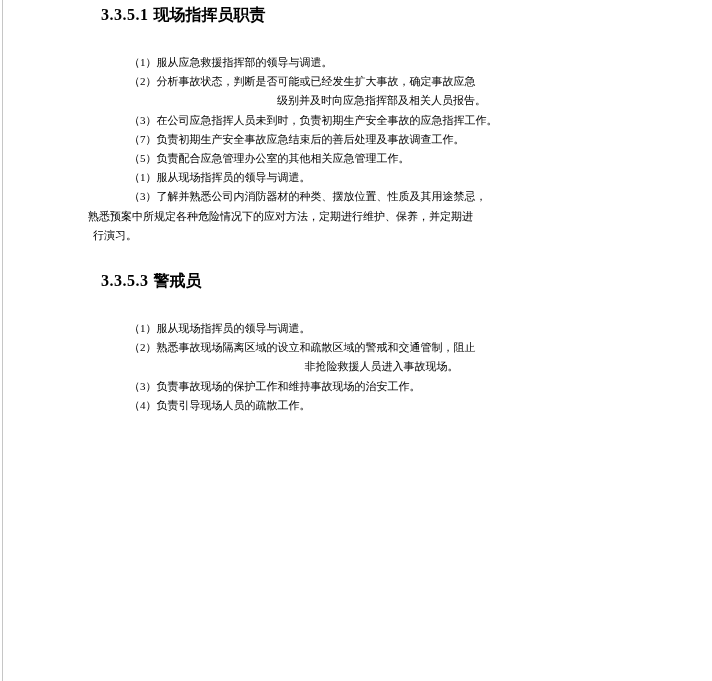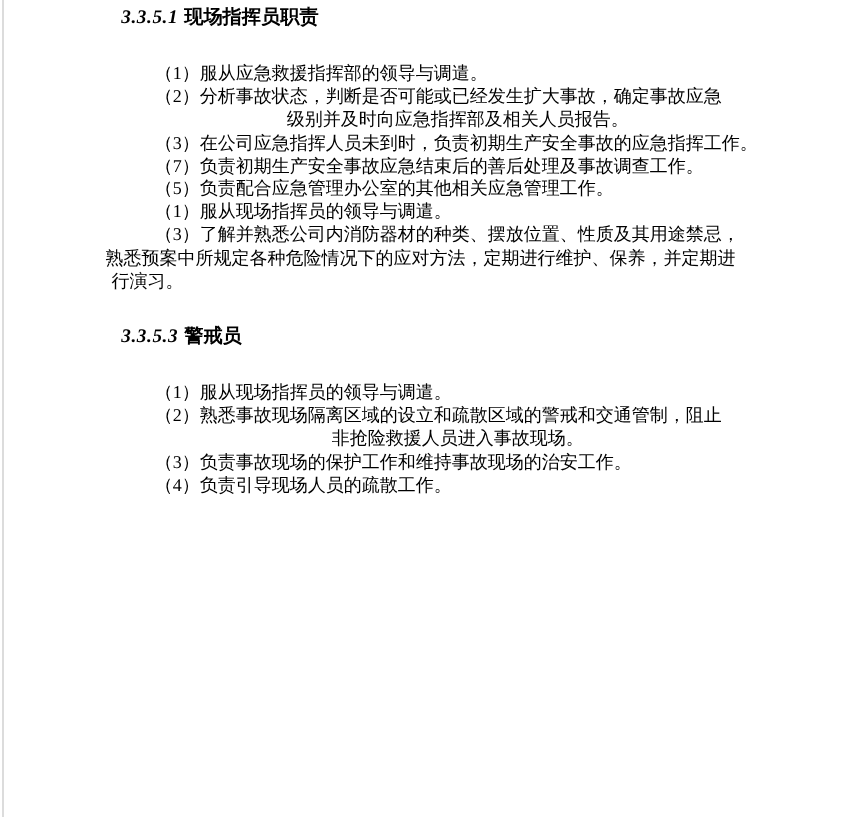--- a/index.html
+++ b/index.html
@@ -35,30 +35,29 @@
     font-size: 16px;
     line-height: 20px;
     font-weight: bold;
     white-space: pre;
   }
   .section:first-child .section-heading { margin-top: 0; }
   .h-num {
     font-family: "Liberation Serif", "DejaVu Serif", serif;
     font-weight: bold;
     letter-spacing: 0.5px;
-    font-style: italic;
   }
   .h-title {
     font-family: Liberation Serif, serif;
     font-weight: bold;
     margin-left: 5px;
   }
   .section-body { margin: 0; padding: 0; }
   .line {
-    font-size: 15px;
+    font-size: 11px;
     line-height: 19.2px;
     white-space: pre;
     letter-spacing: 0px;
   }
   .line[data-style="indent"]   { margin-left: 28px; }
   .line[data-style="flush"]    { margin-left: 1px; text-align: center; }
   .line[data-style="outdent"]  { margin-left: -13px; }
   .line[data-style="outdent2"] { margin-left: -8px; }
 </style>
 </head>

